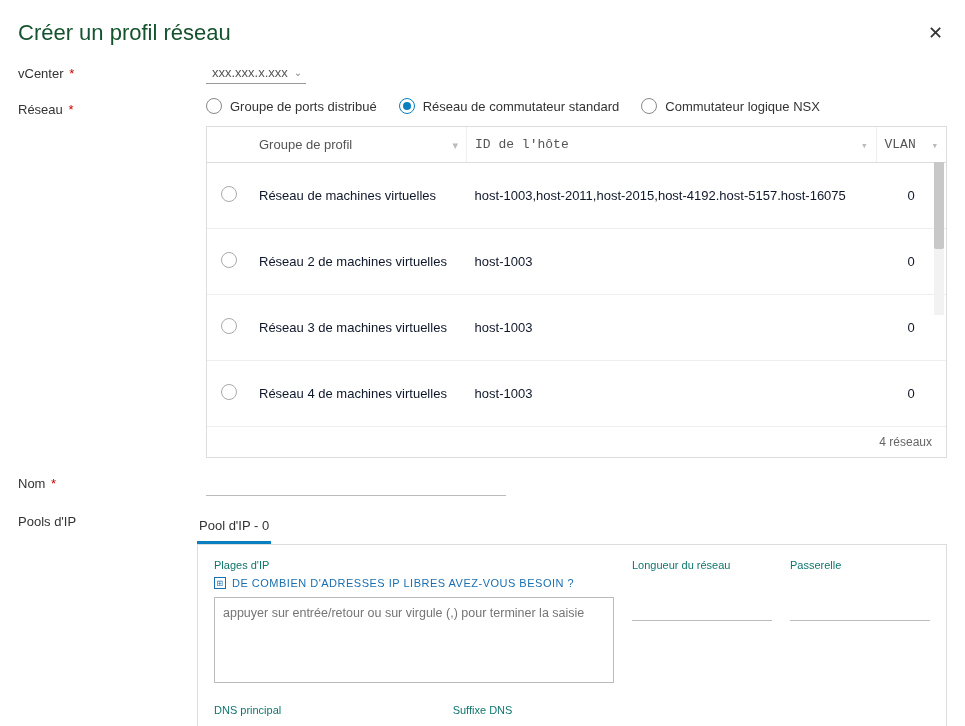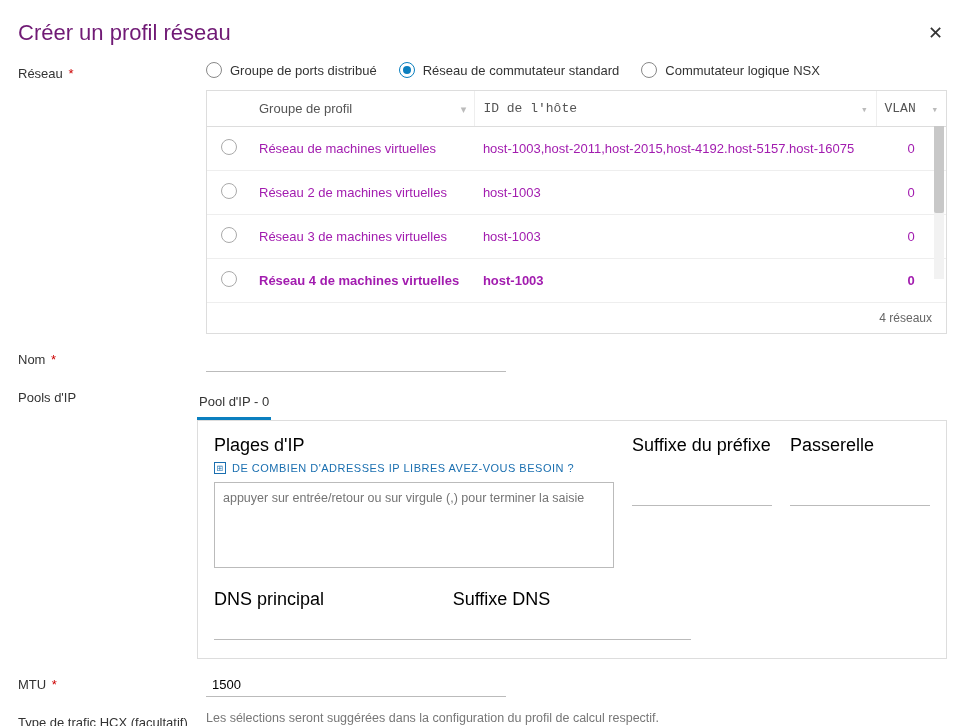--- a/index.html
+++ b/index.html
@@ -1,68 +1,77 @@
 <!DOCTYPE html>
 <html><head>
 <meta charset="utf-8">
 <style>
 * { box-sizing: border-box; margin: 0; padding: 0; }
 body { font-family: "Segoe UI", Arial, sans-serif; font-size: 13px; color: #333; background: #fff; width: 965px; height: 726px; overflow: hidden; position: relative; }
 .header { display: flex; justify-content: space-between; align-items: center; padding: 18px 18px 14px 18px; }
-.header h1 { font-size: 22px; font-weight: 300; color: #701a75; }
+.header h1 { font-size: 22px; font-weight: 300; color: #14532d; }
 .close-x { font-size: 18px; cursor: pointer; font-weight: 300; padding: 4px; }
 .form-body { padding: 0 18px; }
 .row { display: flex; align-items: flex-start; margin-bottom: 14px; }
 .label-col { width: 188px; padding-top: 4px; color: #333; font-size: 13px; }
 .req { color: #c00; margin-left: 2px; }
 .field-col { flex: 1; }
 .vcenter-select { display: inline-flex; align-items: center; border-bottom: 1px solid #999; padding: 3px 4px 3px 6px; color: #555; cursor: pointer; min-width: 90px; }
 .vcenter-select .chev { margin-left: 6px; font-size: 10px; color: #888; }
 .radio-row { display: flex; gap: 22px; }
 .radio-item { display: flex; align-items: center; gap: 8px; cursor: pointer; color: #333; }
 .radio-outer { width: 16px; height: 16px; border: 1px solid #888; border-radius: 50%; display: flex; align-items: center; justify-content: center; }
 .radio-outer.selected { border-color: #0a7fbf; }
 .radio-inner { width: 8px; height: 8px; background: #0a7fbf; border-radius: 50%; }
 .table-wrap { margin-top: 12px; border: 1px solid #ddd; position: relative; }
 .tbl { width: 100%; border-collapse: collapse; }
 .tbl th { text-align: left; font-weight: 400; color: #555; padding: 10px 8px; border-bottom: 1px solid #ddd; background: #fff; position: relative; }
 .tbl th .filter { position: absolute; right: 8px; top: 12px; color: #bbb; font-size: 11px; }
 .tbl th.sep { border-left: 1px solid #eee; font-family: Liberation Mono, monospace; }
-.tbl td { padding: 12px 8px; border-bottom: 1px solid #eee; color: #a21caf; }
-.tbl tr:last-child td { border-bottom: none; font-weight: bold; }
+.tbl td { padding: 23px 8px; border-bottom: 1px solid #eee; color: #0f172a; }
+.tbl tr:last-child td { border-bottom: none; }
 .row-radio { width: 16px; height: 16px; border: 1px solid #aaa; border-radius: 50%; display: inline-block; }
 .col-sel { width: 44px; text-align: center; }
 .col-vlan { width: 70px; text-align: center; }
 .table-footer { text-align: right; padding: 8px 14px; color: #666; font-size: 12px; border-top: 1px solid #eee; }
 .scrollbar-fake { position: absolute; right: 2px; top: 2px; width: 10px; height: 186px; background: #f2f2f2; }
 .scrollbar-thumb { position: absolute; right: 2px; top: 2px; width: 10px; height: 120px; background: #c8c8c8; border-radius: 2px; }
 .underline-input { border: none; border-bottom: 1px solid #bbb; padding: 4px 2px; width: 130px; background: transparent; font-size: 13px; }
 .tabs { border-bottom: 1px solid #ddd; }
 .tab { display: inline-block; padding: 8px 2px; color: #333; border-bottom: 3px solid #0a7fbf; font-size: 13px; }
 .pool-box { border: 1px solid #ddd; padding: 14px 16px 18px 16px; border-top: none; }
 .pool-grid { display: grid; grid-template-columns: 400px 140px 140px; gap: 18px; align-items: start; }
-.pool-label { color: #000000; font-size: 18px; margin-bottom: 6px; }
+.pool-label { color: #0f766e; font-size: 11px; margin-bottom: 6px; }
 .calc-link { display: flex; align-items: center; gap: 6px; color: #1a6fb0; font-size: 11px; letter-spacing: 0.5px; margin: 6px 0 8px 0; cursor: pointer; }
 .calc-icon { width: 12px; height: 12px; border: 1px solid #1a6fb0; display: inline-flex; align-items: center; justify-content: center; font-size: 8px; }
 .ip-textarea { width: 100%; height: 86px; border: 1px solid #bbb; padding: 8px; font-size: 12.5px; color: #701a75; resize: none; font-family: inherit; }
 .small-underline { border: none; border-bottom: 1px solid #bbb; width: 100%; padding: 4px 2px; font-size: 13px; margin-top: 20px; }
 .dns-row { display: grid; grid-template-columns: 1fr 1fr 1fr; margin-top: 18px; }
 .mtu-input { border: none; border-bottom: 1px solid #bbb; padding: 4px 6px; width: 300px; font-size: 13px; }
 .hint { color: #777; font-size: 12.5px; margin-bottom: 8px; }
 </style>
 </head>
 <body>
 
 <div class="header">
   <h1>Créer un profil réseau</h1>
   <div class="close-x">✕</div>
 </div>
 
 <div class="form-body">
 
+  <div class="row">
+    <div class="label-col"><span>vCenter</span> <span class="req">*</span></div>
+    <div class="field-col">
+      <div class="vcenter-select">
+        <span>xxx.xxx.x.xxx</span>
+        <span class="chev">⌄</span>
+      </div>
+    </div>
+  </div>
 
   <div class="row">
     <div class="label-col"><span>Réseau</span> <span class="req">*</span></div>
     <div class="field-col">
       <div class="radio-row">
         <div class="radio-item">
           <span class="radio-outer"></span>
           <span>Groupe de ports distribué</span>
         </div>
         <div class="radio-item">
@@ -138,21 +147,21 @@
         <div class="pool-grid">
           <div>
             <div class="pool-label">Plages d'IP</div>
             <div class="calc-link">
               <span class="calc-icon">⊞</span>
               <span>DE COMBIEN D'ADRESSES IP LIBRES AVEZ-VOUS BESOIN ?</span>
             </div>
             <textarea class="ip-textarea" placeholder="appuyer sur entrée/retour ou sur virgule (,) pour terminer la saisie" style=""></textarea>
           </div>
           <div>
-            <div class="pool-label">Suffixe du préfixe</div>
+            <div class="pool-label">Longueur du réseau</div>
             <input class="small-underline" style="">
           </div>
           <div>
             <div class="pool-label">Passerelle</div>
             <input class="small-underline" style="">
           </div>
         </div>
         <div class="dns-row">
           <div>
             <div class="pool-label">DNS principal</div>

